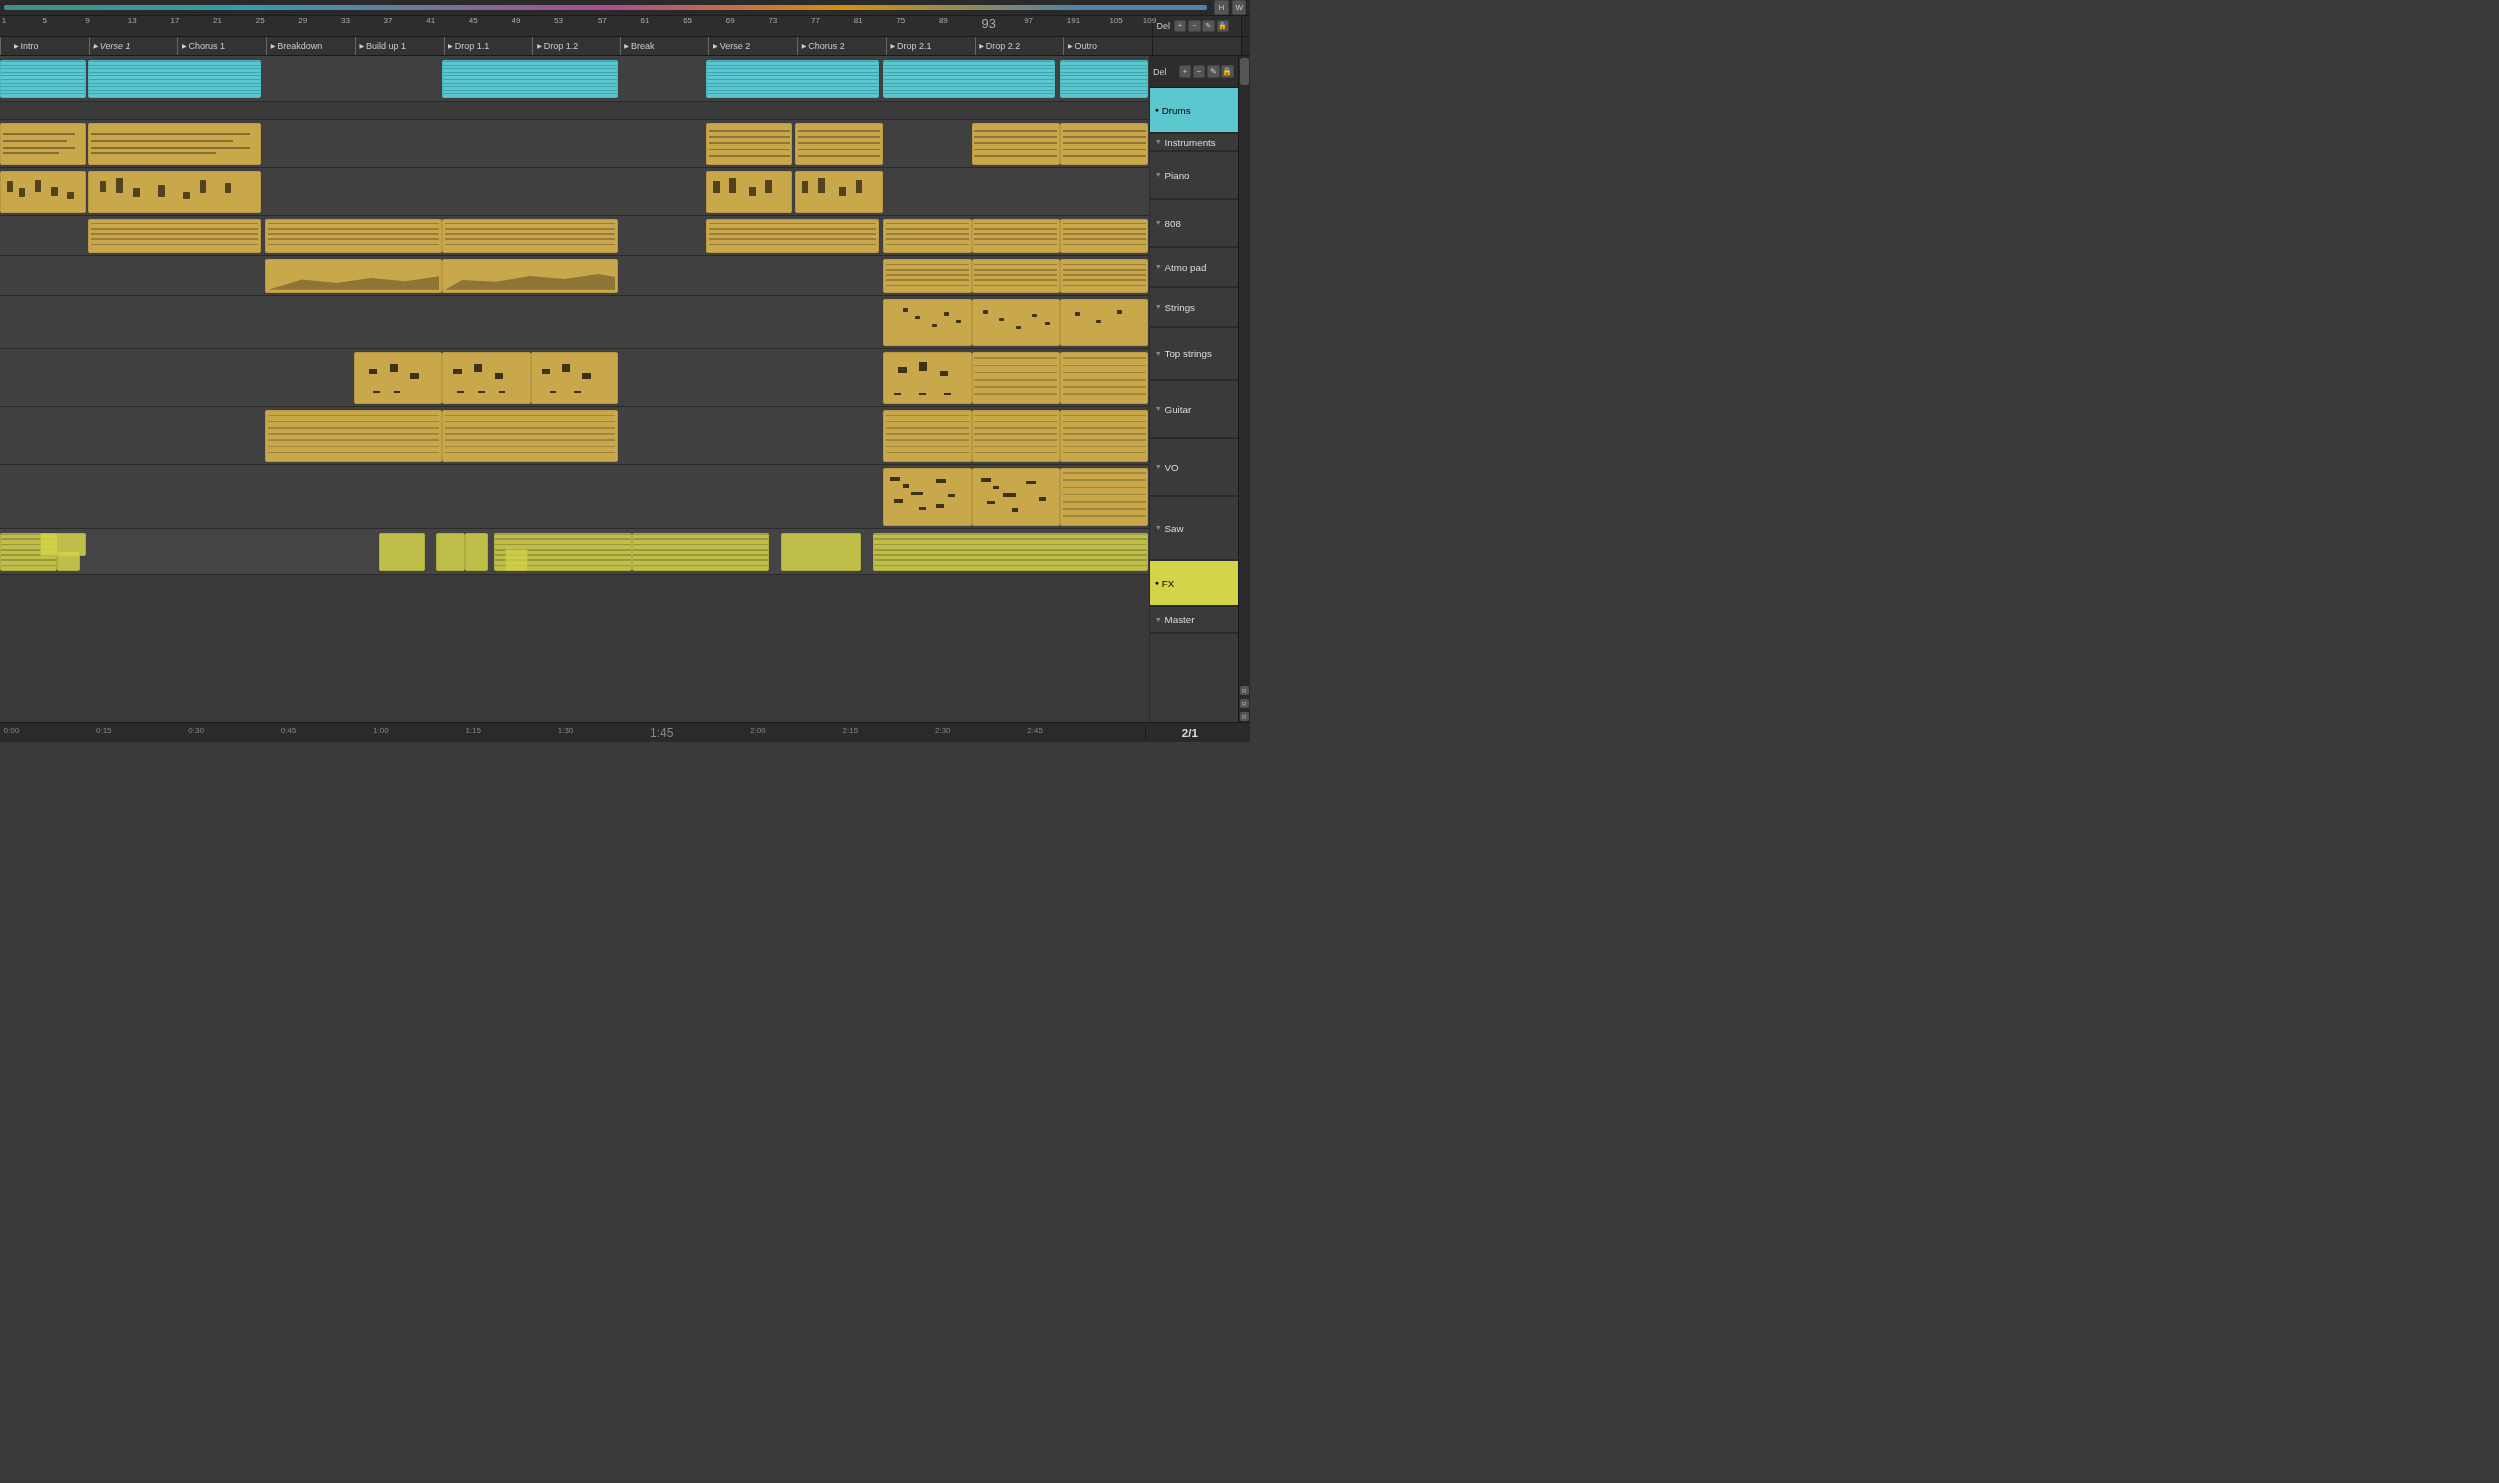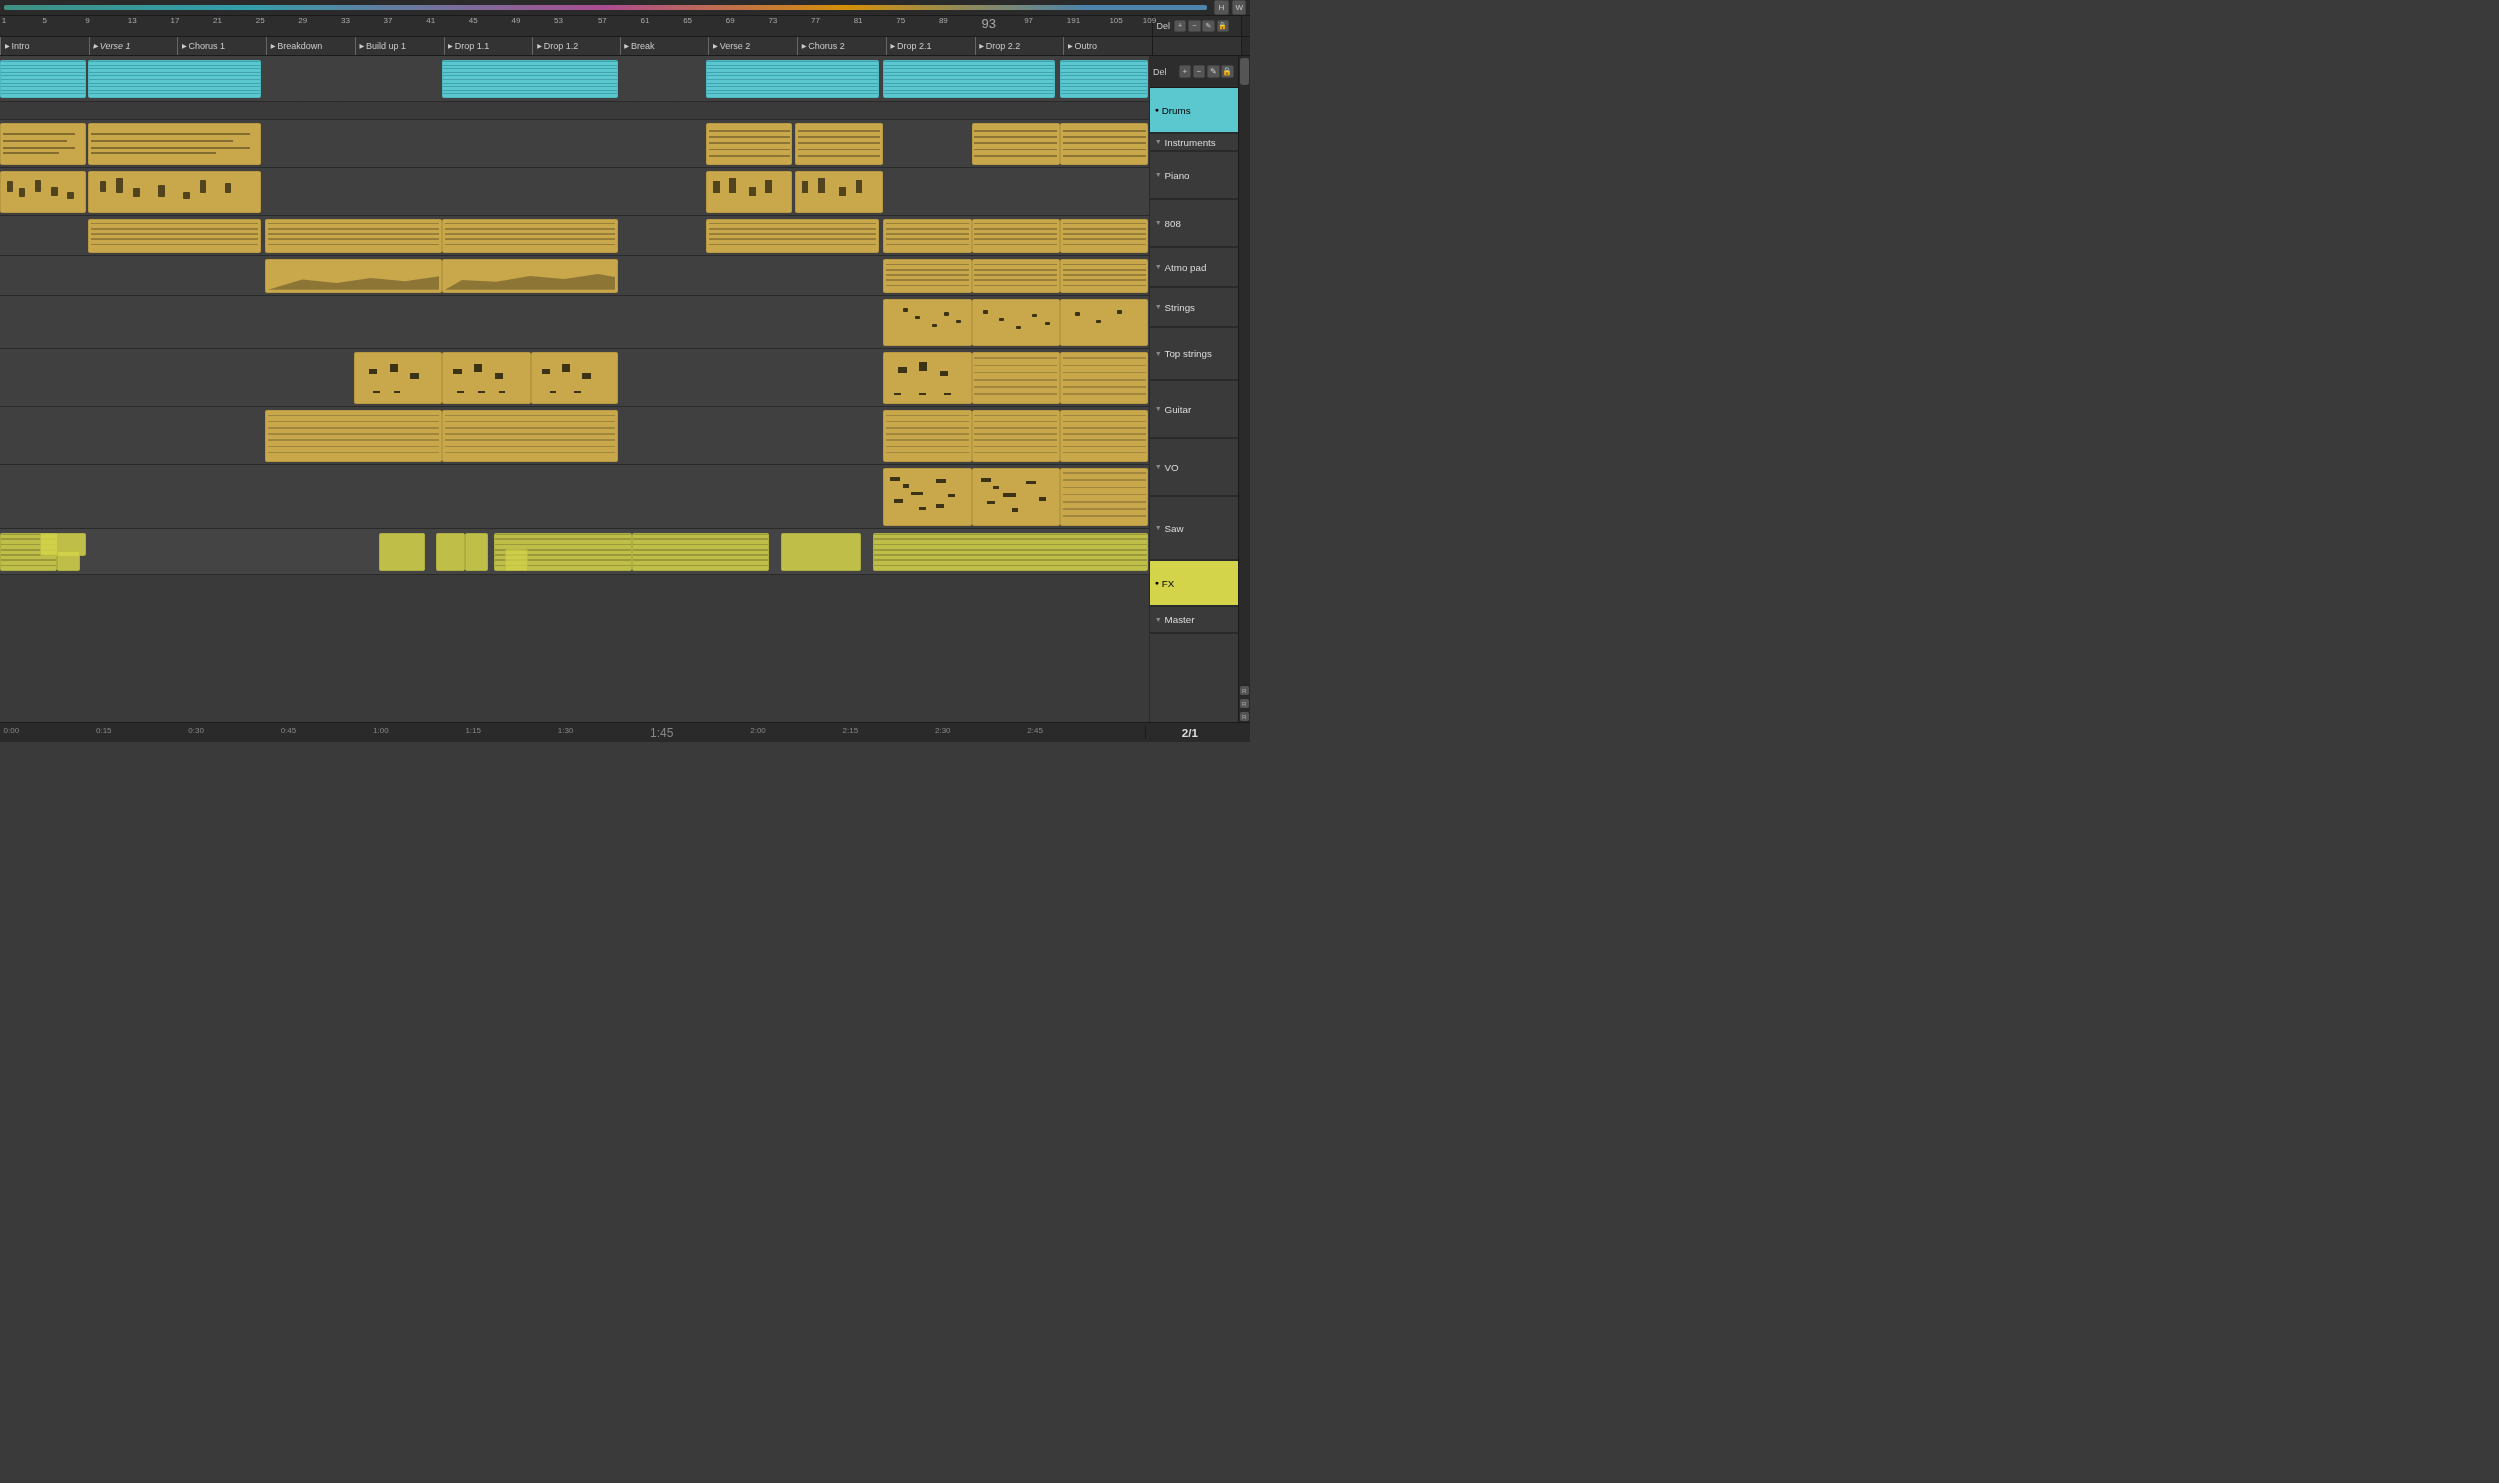--- a/index.html
+++ b/index.html
@@ -178,21 +178,21 @@
         <div style="width:12.5px;height:12.5px;background:#555;border:0.9px solid #444;border-radius:1.8px;display:flex;align-items:center;justify-content:center;font-size:7.1px;">−</div>
         <div style="width:12.5px;height:12.5px;background:#555;border:0.9px solid #444;border-radius:1.8px;display:flex;align-items:center;justify-content:center;font-size:7.1px;">✎</div>
         <div style="width:12.5px;height:12.5px;background:#555;border:0.9px solid #444;border-radius:1.8px;display:flex;align-items:center;justify-content:center;font-size:7.1px;">🔒</div>
       </div>
     </div>
     <div style="width:9px; background:#2a2a2a; border-left:0.9px solid #1a1a1a;"></div>
   </div>
 
   <div style="display:flex; background:#333; border-bottom:0.9px solid #1a1a1a; height:19.6px;">
     <div style="flex:1; position:relative; overflow:hidden;">
-      <div style="position:absolute;left:0%;top:0;height:100%;border-left:0.9px solid #666;display:flex;align-items:center;padding-left:4px;font-size:9px;color:#ccc;white-space:nowrap;"><span style="font-size:6.2px;margin-right:1.8px;">▶</span>Intro</div>
+      <div style="position:absolute;left:0%;top:0;height:100%;border-left:0.9px solid #666;display:flex;align-items:center;padding-left:13px;font-size:9px;color:#ccc;white-space:nowrap;"><span style="font-size:6.2px;margin-right:1.8px;">▶</span>Intro</div>
       <div style="position:absolute;left:7.7%;top:0;height:100%;border-left:0.9px solid #666;display:flex;align-items:center;padding-left:3.6px;font-size:9px;color:#ccc;white-space:nowrap;font-style:italic;"><span style="font-size:6.2px;margin-right:1.8px;">▶</span>Verse 1</div>
       <div style="position:absolute;left:15.4%;top:0;height:100%;border-left:0.9px solid #666;display:flex;align-items:center;padding-left:3.6px;font-size:9px;color:#ccc;white-space:nowrap;"><span style="font-size:6.2px;margin-right:1.8px;">▶</span>Chorus 1</div>
       <div style="position:absolute;left:23.1%;top:0;height:100%;border-left:0.9px solid #666;display:flex;align-items:center;padding-left:3.6px;font-size:9px;color:#ccc;white-space:nowrap;"><span style="font-size:6.2px;margin-right:1.8px;">▶</span>Breakdown</div>
       <div style="position:absolute;left:30.8%;top:0;height:100%;border-left:0.9px solid #666;display:flex;align-items:center;padding-left:3.6px;font-size:9px;color:#ccc;white-space:nowrap;"><span style="font-size:6.2px;margin-right:1.8px;">▶</span>Build up 1</div>
       <div style="position:absolute;left:38.5%;top:0;height:100%;border-left:0.9px solid #666;display:flex;align-items:center;padding-left:3.6px;font-size:9px;color:#ccc;white-space:nowrap;"><span style="font-size:6.2px;margin-right:1.8px;">▶</span>Drop 1.1</div>
       <div style="position:absolute;left:46.2%;top:0;height:100%;border-left:0.9px solid #666;display:flex;align-items:center;padding-left:4px;font-size:9px;color:#ccc;white-space:nowrap;"><span style="font-size:6.2px;margin-right:1.8px;">▶</span>Drop 1.2</div>
       <div style="position:absolute;left:53.8%;top:0;height:100%;border-left:0.9px solid #666;display:flex;align-items:center;padding-left:3.6px;font-size:9px;color:#ccc;white-space:nowrap;"><span style="font-size:6.2px;margin-right:1.8px;">▶</span>Break</div>
       <div style="position:absolute;left:61.5%;top:0;height:100%;border-left:0.9px solid #666;display:flex;align-items:center;padding-left:3.6px;font-size:9px;color:#ccc;white-space:nowrap;"><span style="font-size:6.2px;margin-right:1.8px;">▶</span>Verse 2</div>
       <div style="position:absolute;left:69.2%;top:0;height:100%;border-left:0.9px solid #666;display:flex;align-items:center;padding-left:3.6px;font-size:9px;color:#ccc;white-space:nowrap;"><span style="font-size:6.2px;margin-right:1.8px;">▶</span>Chorus 2</div>
       <div style="position:absolute;left:76.9%;top:0;height:100%;border-left:0.9px solid #666;display:flex;align-items:center;padding-left:3.6px;font-size:9px;color:#ccc;white-space:nowrap;"><span style="font-size:6.2px;margin-right:1.8px;">▶</span>Drop 2.1</div>

